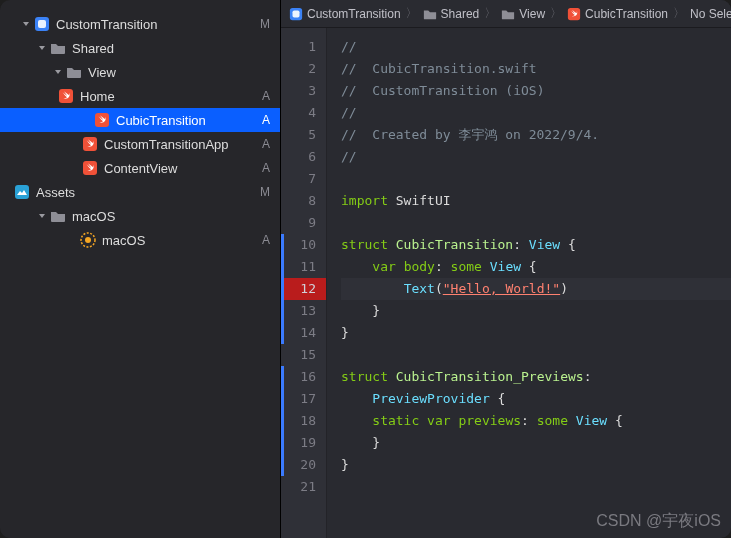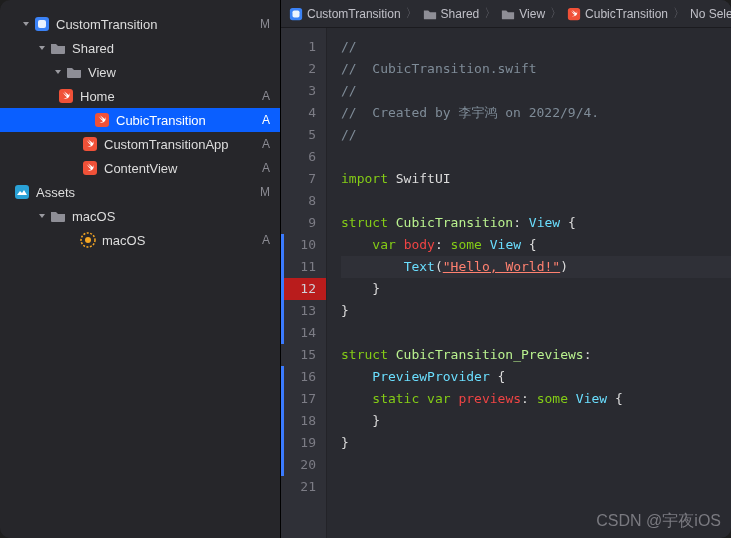--- a/index.html
+++ b/index.html
@@ -76,21 +76,21 @@
       width: 3px; background: #3b7bff;
     }
     .code { flex: 1; padding: 8px 0 8px 14px; position: relative; }
     .code .cl { white-space: pre; position: relative; padding-right: 10px; }
     .code .cl.hl { background: #2f3037; }
     .tok-comment { color: #7f8c98; }
     .tok-keyword { color: #84cc16; }
     .tok-type { color: #baf28f; }
     .tok-type2 { color: #6bdfff; }
     .tok-string { color: #ff8170; }
-    .tok-attr { color: #ef4444; }
+    .tok-attr { color: #84cc16; }
     .tok-plain { color: #dcdcdc; }
     .underline { text-decoration: underline; text-decoration-color: #ff8170; }
 
     .watermark {
       position: absolute; right: 10px; bottom: 6px;
       color: #7a7a80; font-size: 16px;
       font-family: -apple-system, sans-serif;
     }
   </style>
 </head>
@@ -294,20 +294,21 @@
         <div class="ln rib"></div>
         <div class="ln rib">17</div>
         <div class="ln rib">18</div>
         <div class="ln rib">19</div>
         <div class="ln rib">20</div>
         <div class="ln">21</div>
       </div>
     <div class="code" id="code">
       <div class="cl"><span class="tok-comment">//</span></div>
         <div class="cl"><span class="tok-comment">//  CubicTransition.swift</span></div>
+        <div class="cl"><span class="tok-comment">//  CustomTransition (iOS)</span></div>
         <div class="cl"><span class="tok-comment">//</span></div>
         <div class="cl"><span class="tok-comment">//  Created by 李宇鸿 on 2022/9/4.</span></div>
         <div class="cl"><span class="tok-comment">//</span></div>
         <div class="cl">&nbsp;</div>
         <div class="cl"><span class="tok-keyword">import</span><span class="tok-plain"> SwiftUI</span></div>
         <div class="cl">&nbsp;</div>
         <div class="cl"><span class="tok-keyword">struct</span><span class="tok-plain"> </span><span class="tok-type">CubicTransition</span><span class="tok-plain">: </span><span class="tok-type2">View</span><span class="tok-plain"> {</span></div>
         <div class="cl"><span class="tok-plain">    </span><span class="tok-keyword">var</span><span class="tok-plain"> </span><span class="tok-attr">body</span><span class="tok-plain">: </span><span class="tok-keyword">some</span><span class="tok-plain"> </span><span class="tok-type2">View</span><span class="tok-plain"> {</span></div>
         <div class="cl hl"><span class="tok-plain">        </span><span class="tok-type2">Text</span><span class="tok-plain">(</span><span class="tok-string underline">"Hello, World!"</span><span class="tok-plain">)</span></div>
         <div class="cl"><span class="tok-plain">    }</span></div>

